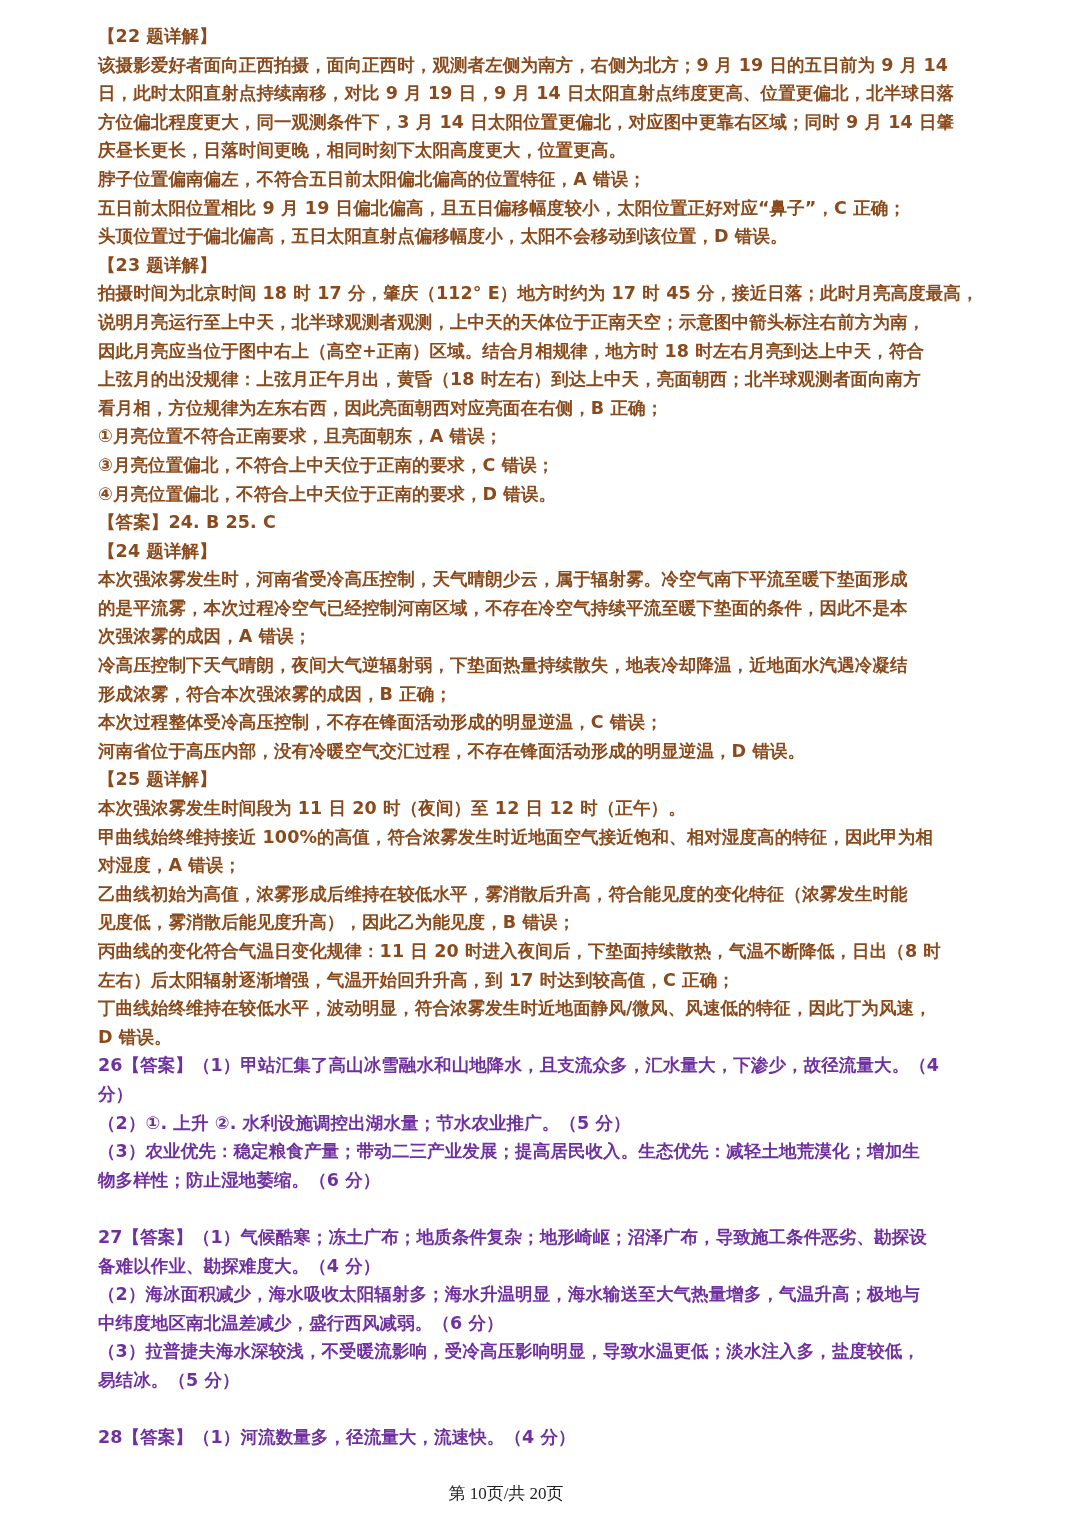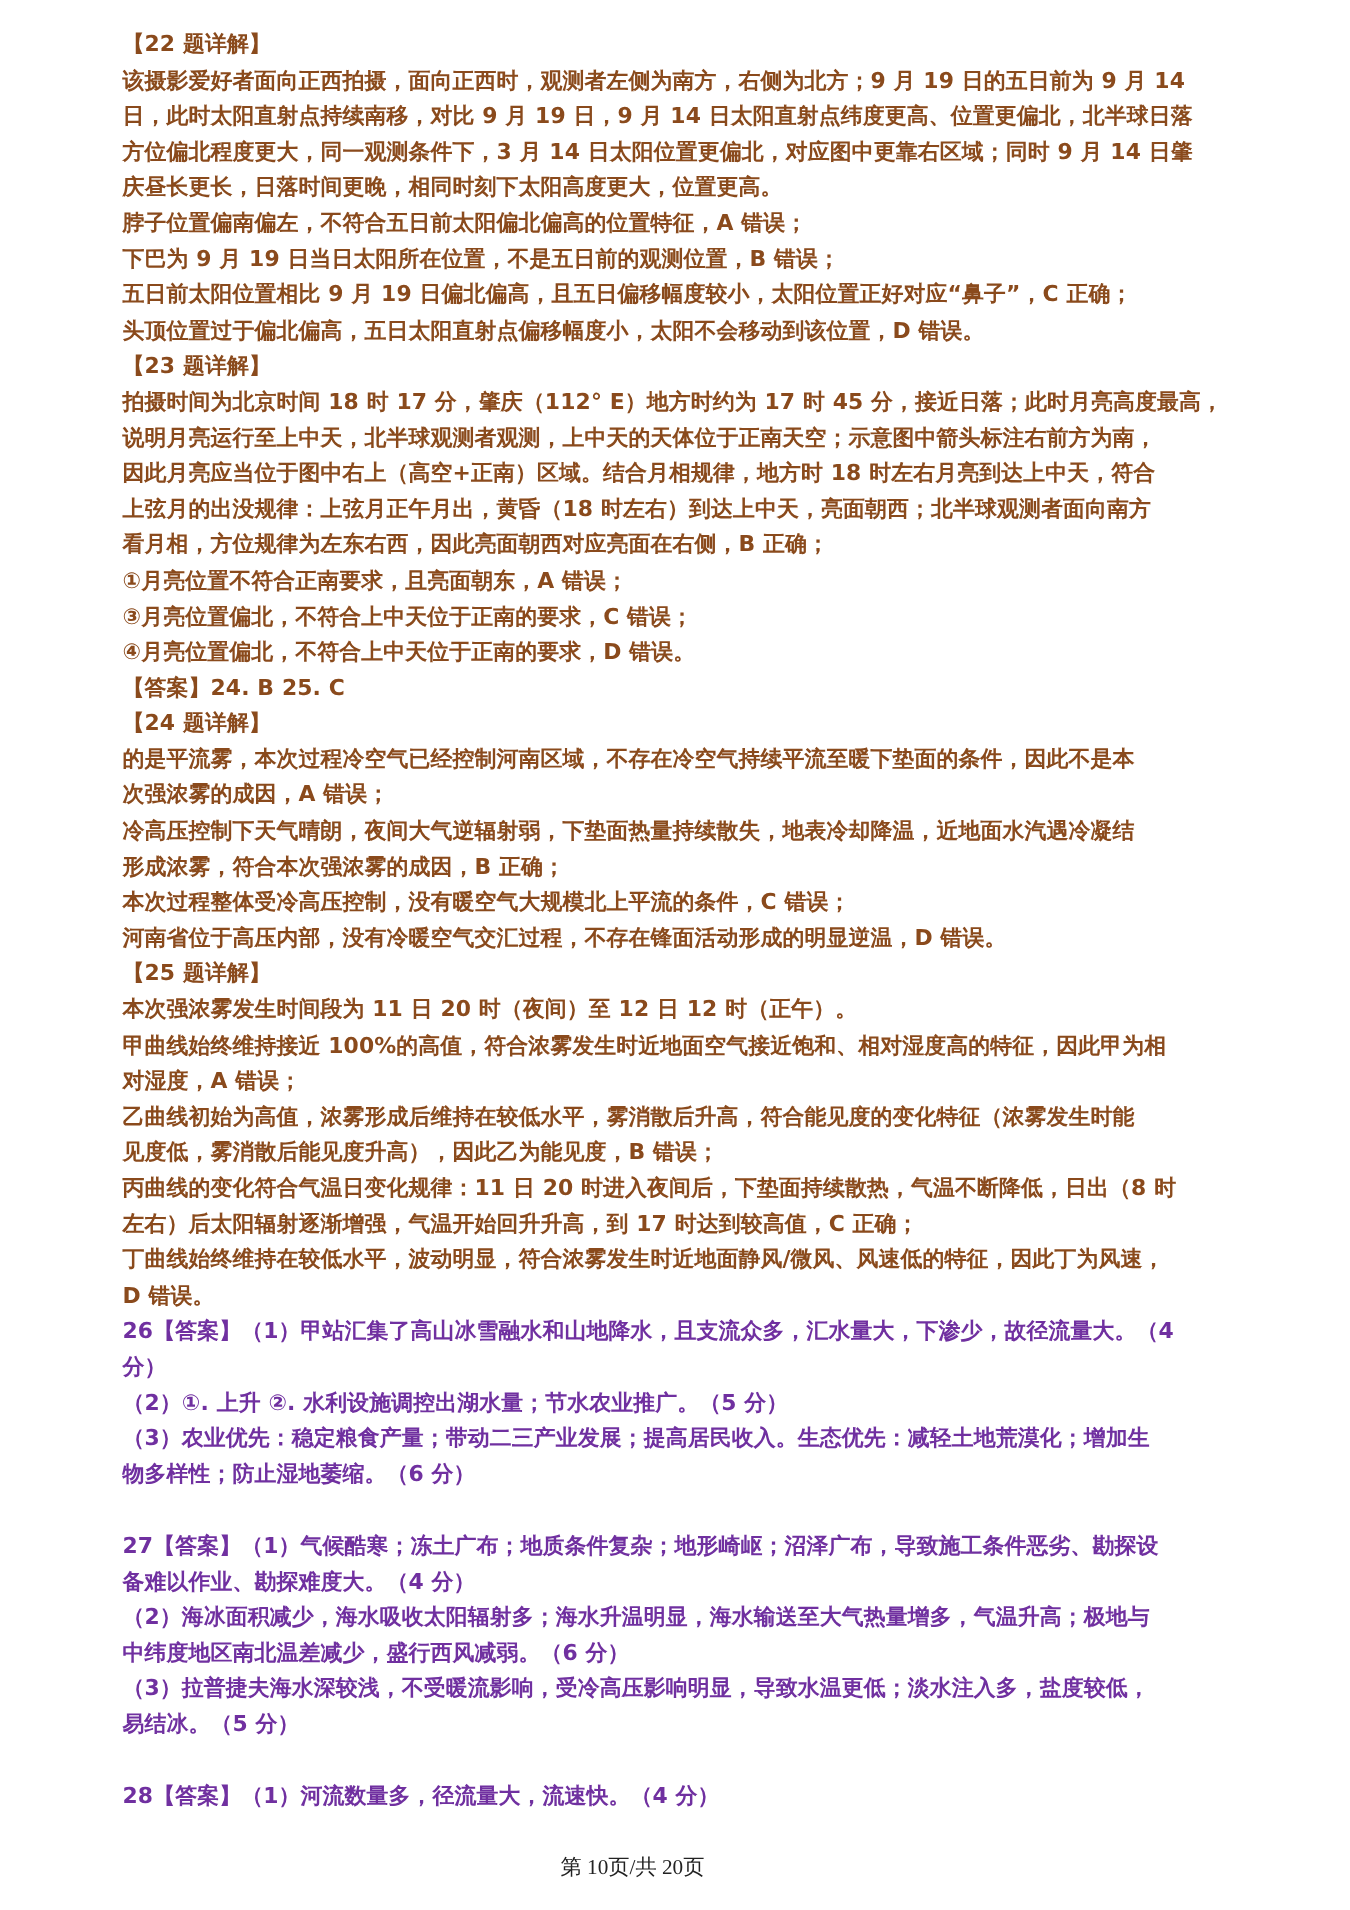--- a/index.html
+++ b/index.html
@@ -28,39 +28,39 @@
 <body>
 
 <div class="page">
   <div id="s0">
       <div class="line brown">【22 题详解】</div>
       <div class="line brown">该摄影爱好者面向正西拍摄，面向正西时，观测者左侧为南方，右侧为北方；9 月 19 日的五日前为 9 月 14</div>
       <div class="line brown">日，此时太阳直射点持续南移，对比 9 月 19 日，9 月 14 日太阳直射点纬度更高、位置更偏北，北半球日落</div>
       <div class="line brown">方位偏北程度更大，同一观测条件下，3 月 14 日太阳位置更偏北，对应图中更靠右区域；同时 9 月 14 日肇</div>
       <div class="line brown">庆昼长更长，日落时间更晚，相同时刻下太阳高度更大，位置更高。</div>
       <div class="line brown">脖子位置偏南偏左，不符合五日前太阳偏北偏高的位置特征，A 错误；</div>
-      <div class="line brown">下巴为 9 月 19 日当日太阳所在位置，不是五日前的观测位置，B 错误；</div>
       <div class="line brown">五日前太阳位置相比 9 月 19 日偏北偏高，且五日偏移幅度较小，太阳位置正好对应“鼻子”，C 正确；</div>
       <div class="line brown">头顶位置过于偏北偏高，五日太阳直射点偏移幅度小，太阳不会移动到该位置，D 错误。</div>
       <div class="line brown">【23 题详解】</div>
       <div class="line brown">拍摄时间为北京时间 18 时 17 分，肇庆（112° E）地方时约为 17 时 45 分，接近日落；此时月亮高度最高，</div>
       <div class="line brown">说明月亮运行至上中天，北半球观测者观测，上中天的天体位于正南天空；示意图中箭头标注右前方为南，</div>
       <div class="line brown">因此月亮应当位于图中右上（高空+正南）区域。结合月相规律，地方时 18 时左右月亮到达上中天，符合</div>
       <div class="line brown">上弦月的出没规律：上弦月正午月出，黄昏（18 时左右）到达上中天，亮面朝西；北半球观测者面向南方</div>
       <div class="line brown">看月相，方位规律为左东右西，因此亮面朝西对应亮面在右侧，B 正确；</div>
       <div class="line brown">①月亮位置不符合正南要求，且亮面朝东，A 错误；</div>
       <div class="line brown">③月亮位置偏北，不符合上中天位于正南的要求，C 错误；</div>
       <div class="line brown">④月亮位置偏北，不符合上中天位于正南的要求，D 错误。</div>
       <div class="line brown">【答案】24. B     25. C</div>
       <div class="line brown">【24 题详解】</div>
+      <div class="line brown">本次强浓雾发生时，河南省受冷高压控制，天气晴朗少云，属于辐射雾。冷空气南下平流至暖下垫面形成</div>
       <div class="line brown">的是平流雾，本次过程冷空气已经控制河南区域，不存在冷空气持续平流至暖下垫面的条件，因此不是本</div>
       <div class="line brown">次强浓雾的成因，A 错误；</div>
       <div class="line brown">冷高压控制下天气晴朗，夜间大气逆辐射弱，下垫面热量持续散失，地表冷却降温，近地面水汽遇冷凝结</div>
       <div class="line brown">形成浓雾，符合本次强浓雾的成因，B 正确；</div>
-      <div class="line brown">本次过程整体受冷高压控制，没有暖空气大规模北上平流的条件，C 错误；</div>
+      <div class="line brown">本次过程整体受冷高压控制，不存在锋面活动形成的明显逆温，C 错误；</div>
       <div class="line brown">河南省位于高压内部，没有冷暖空气交汇过程，不存在锋面活动形成的明显逆温，D 错误。</div>
       <div class="line brown">【25 题详解】</div>
       <div class="line brown">本次强浓雾发生时间段为 11 日 20 时（夜间）至 12 日 12 时（正午）。</div>
       <div class="line brown">甲曲线始终维持接近 100%的高值，符合浓雾发生时近地面空气接近饱和、相对湿度高的特征，因此甲为相</div>
       <div class="line brown">对湿度，A 错误；</div>
       <div class="line brown">乙曲线初始为高值，浓雾形成后维持在较低水平，雾消散后升高，符合能见度的变化特征（浓雾发生时能</div>
       <div class="line brown">见度低，雾消散后能见度升高），因此乙为能见度，B 错误；</div>
       <div class="line brown">丙曲线的变化符合气温日变化规律：11 日 20 时进入夜间后，下垫面持续散热，气温不断降低，日出（8 时</div>
       <div class="line brown">左右）后太阳辐射逐渐增强，气温开始回升升高，到 17 时达到较高值，C 正确；</div>
       <div class="line brown">丁曲线始终维持在较低水平，波动明显，符合浓雾发生时近地面静风/微风、风速低的特征，因此丁为风速，</div>

